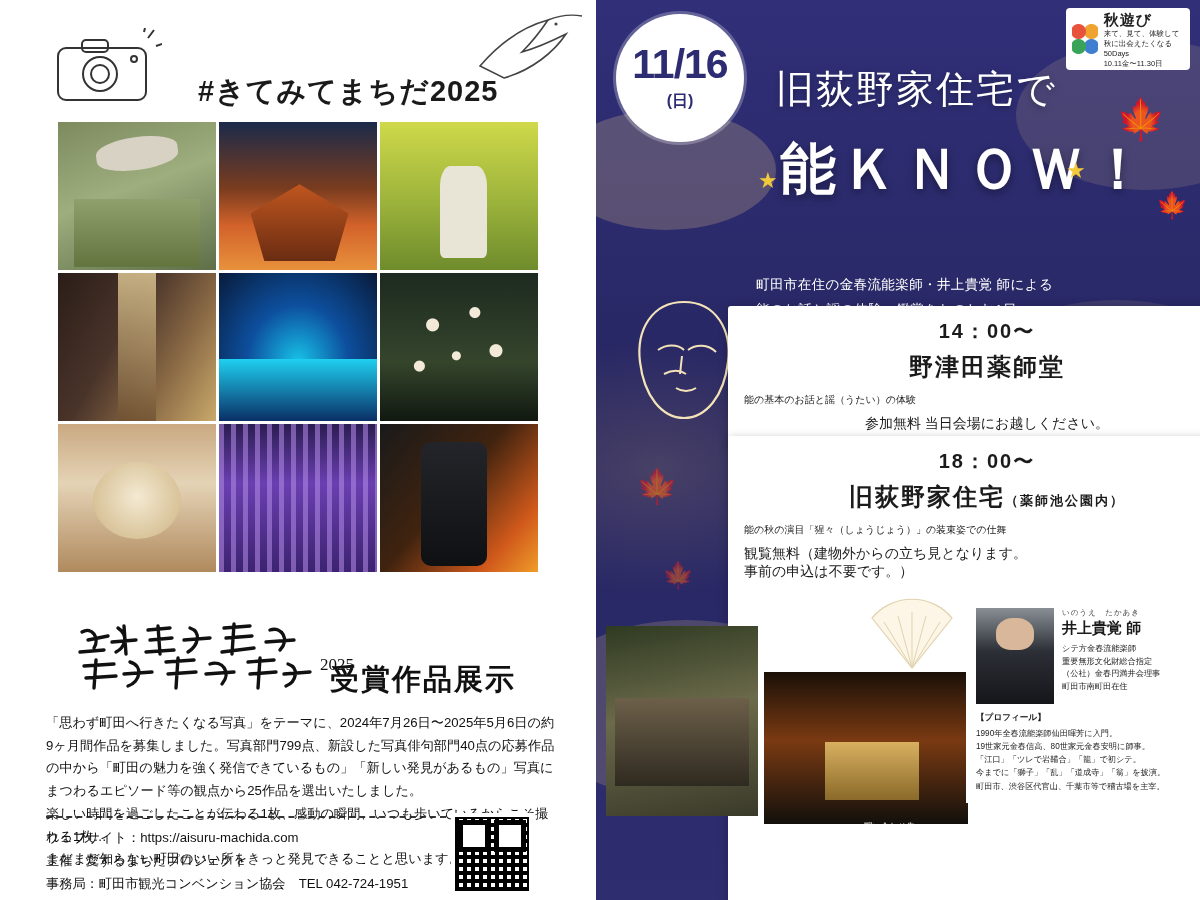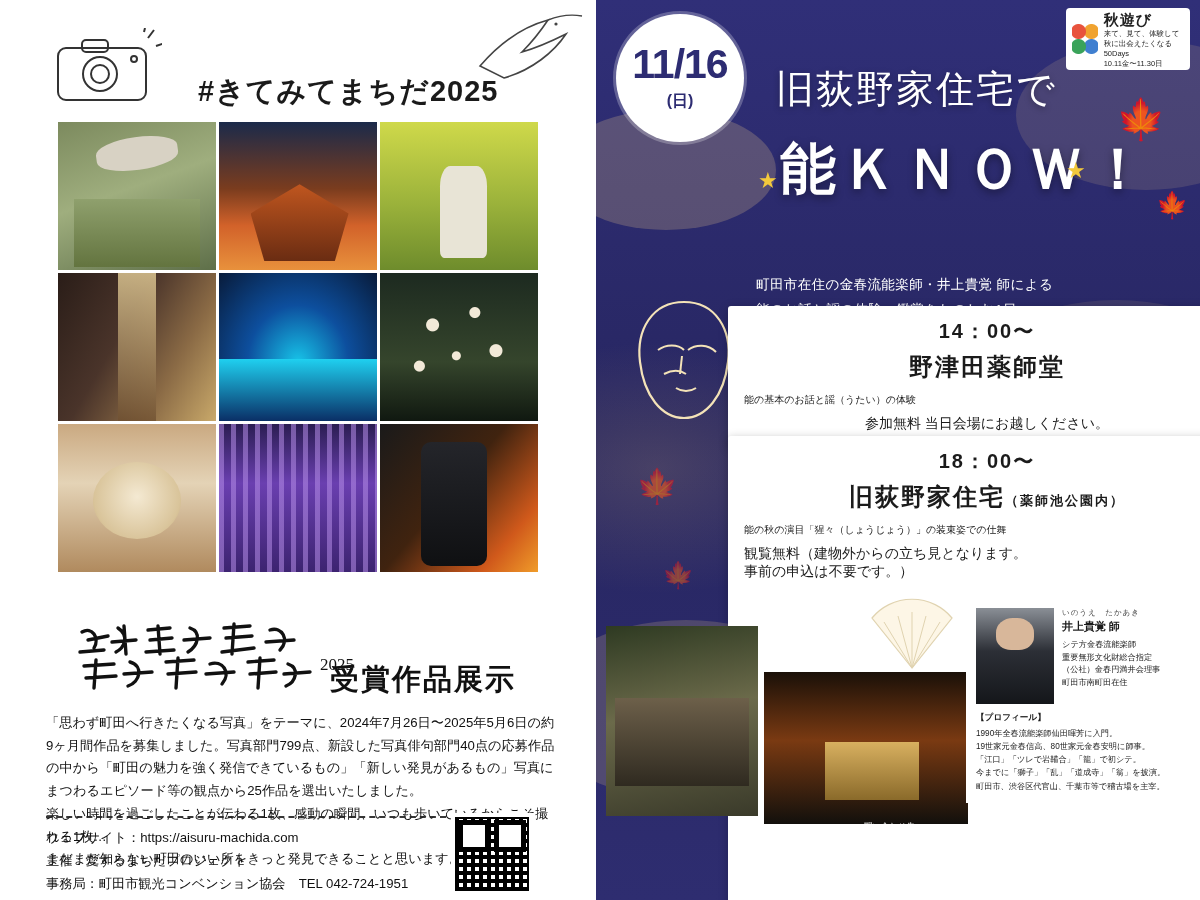--- a/index.html
+++ b/index.html
@@ -195,21 +195,21 @@
   .profile {
     position: absolute; left: 370px; top: 600px; width: 226px;
     background: #ffffff; color:#1b1b1b;
     padding: 8px 10px 10px;
   }
   .pf-top { display:flex; gap:8px; }
   .pf-photo { width: 78px; height: 96px; background: linear-gradient(180deg,#8a8f96 0%,#2c2f36 45%,#14161a 100%); position:relative; flex:0 0 auto;}
   .pf-photo::after{content:"";position:absolute;left:26%;top:10%;width:48%;height:34%;background:#d8b79a;border-radius:45% 45% 40% 40%;}
   .pf-right { flex:1; }
   .pf-kana { font-size: 7.5px; color:#444; letter-spacing:1px; }
-  .pf-name { font-size: 11px; font-weight: bold; margin-top:1px;font-family:Liberation Serif, serif; }
+  .pf-name { font-size: 15px; font-weight: bold; margin-top:1px; }
   .pf-role { font-size: 8.2px; line-height:1.55; margin-top:5px; }
   .pf-headline { font-size: 8.6px; font-weight:bold; margin-top:8px; }
   .pf-body { font-size: 8.2px; line-height:1.6; margin-top:3px; }
 
   .fan { position:absolute; left: 268px; top: 598px; width: 96px; height: 72px; }
 
   .contact {
     position: absolute; left: 268px; top: 820px; width: 330px;
     font-size: 8.4px; line-height: 1.62; color: #fff;
   }

